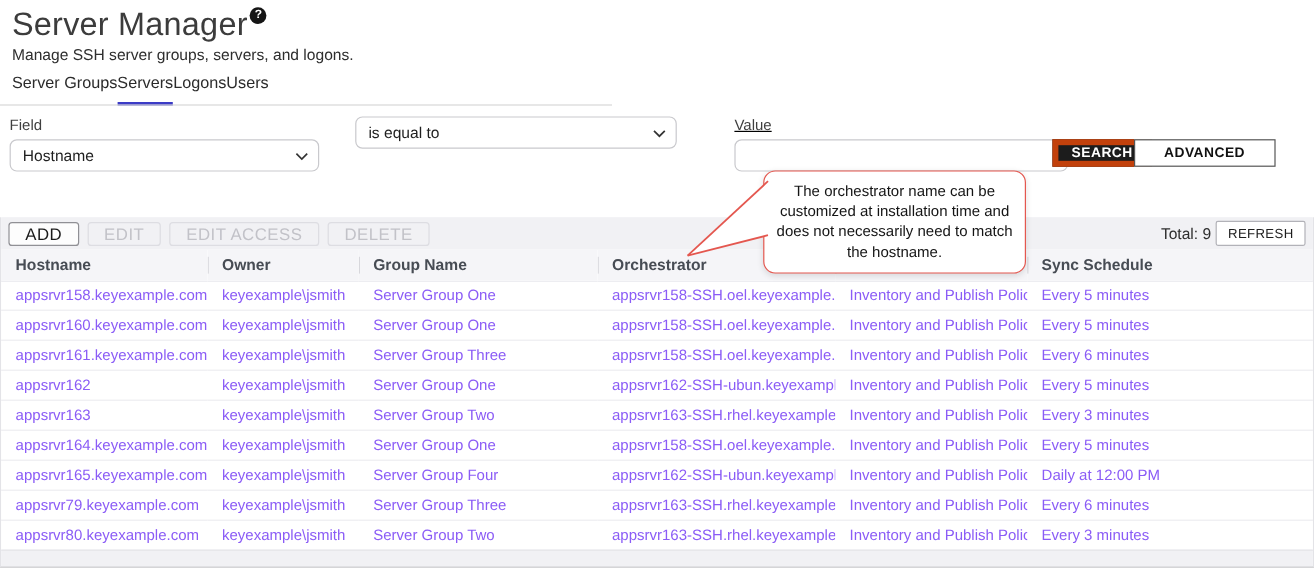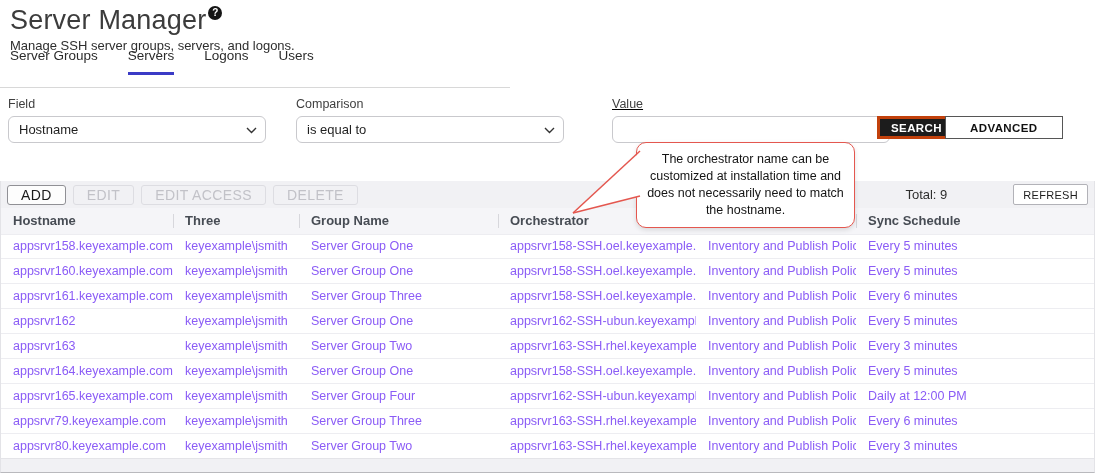--- a/index.html
+++ b/index.html
@@ -7,52 +7,52 @@
   body { font-family:"Liberation Sans","DejaVu Sans",sans-serif; }
   #app { position:relative; width:1095px; height:474px; background:#fff; overflow:hidden; }
 
   
   .page-title { position:absolute; left:10px; top:5px; font-size:27px; font-weight:400; color:#3c3c3c; letter-spacing:.2px; }
   .help-badge { display:inline-block; width:14px; height:14px; background:#151515; color:#fff; border-radius:50%;
                 font-size:10px; font-weight:bold; line-height:14px; text-align:center; vertical-align:top; margin-left:2px; margin-top:1px; }
   .subtitle { position:absolute; left:10px; top:38px; font-size:13px; color:#2e2e2e; }
 
   
-  .tabs { position:absolute; left:10px; top:48px; display:flex; gap:30px; }
+  .tabs { position:absolute; left:10px; top:61px; display:flex; }
   .tab { font-size:13.5px; color:#2b2b2b; padding-bottom:9px; cursor:pointer; }
   .tab.active { font-weight:normal; border-bottom:3px solid #3b3bc6; }
   .tabs-divider { position:absolute; left:0; top:87px; width:510px; height:1px; background:#d8d8d8; }
 
   
   .filter-group { position:absolute; top:97px; }
   .filter-label { font-size:12.5px; color:#3f3f3f; margin-bottom:5px; display:block; }
   .sel-wrap { position:relative; }
   select, .value-input { width:100%; height:27px; border:1px solid #c9c9cd; border-radius:6px; background:#fff;
           font-family:inherit; font-size:13px; color:#1f1f1f; padding:0 24px 0 10px; appearance:none; -webkit-appearance:none; outline:none; }
   .value-input { padding:0 10px; }
   .chev { position:absolute; right:9px; top:11px; pointer-events:none; }
   .fg-field { left:8px; width:258px; }
   .fg-comparison { left:296px; width:268px; }
   .fg-value { left:612px; width:278px;text-decoration:underline; }
-  .btn-search { position:absolute; left:877px; top:116px; height:23px; background:#1c1c1c; color:#fff; border:3px solid #c2410c;
+  .btn-search { position:absolute; left:877px; top:116px; height:23px; background:#1c1c1c; color:#fff; border:5px solid #c2410c;
                 font-family:inherit; font-size:11.5px; font-weight:bold; letter-spacing:.4px; padding:0 11px; cursor:pointer; }
   .btn-advanced { position:absolute; left:945px; top:116px; height:23px; background:#fff; color:#111; border:1.5px solid #565656;
                   font-family:inherit; font-size:11.5px; font-weight:bold; letter-spacing:.4px; padding:0 24px; cursor:pointer; }
 
   
   .grid-region { position:absolute; left:0; top:181px; width:1095px; height:292px;
                  border-left:1px solid #e3e3e7; border-right:1px solid #e3e3e7; border-bottom:1px solid #b9b9bd; }
   .toolbar { position:absolute; left:0; top:0; width:100%; height:27px; background:#f1f1f4; display:flex; align-items:center; padding:0 6px; }
   .tb-btn { height:20px; font-family:inherit; font-size:14px; letter-spacing:.4px; color:#1a1a1a; background:#fdfdfd;
             border:1px solid #909095; border-radius:3px; padding:0 13px; margin-right:7px; cursor:pointer; }
   .tb-btn:disabled { color:#c2c2c8; border-color:#dddde2; background:transparent; cursor:default; }
   .tb-right { margin-left:auto; display:flex; align-items:center; }
-  .total-text { font-size:13px; color:#2e2e2e; margin-right:18px;text-align:right; }
+  .total-text { font-size:13px; color:#2e2e2e; margin-right:4px;text-align:right; }
   .btn-refresh { height:21px; font-family:inherit; font-size:11px; letter-spacing:.3px; color:#1d1d1d; background:#fff;
-                 border:1px solid #b2b2b8; border-radius:2px; padding:0 9px; cursor:pointer;margin-left:48px; }
+                 border:1px solid #b2b2b8; border-radius:2px; padding:0 9px; cursor:pointer; }
 
   table { position:absolute; left:0; top:27px; width:1093px; border-collapse:collapse; table-layout:fixed; }
   col.c0{width:172px} col.c1{width:126px} col.c2{width:199px} col.c3{width:198px} col.c4{width:160px} col.c5{width:238px}
   th { height:26px; background:#f5f5f8; text-align:left; font-size:13px; font-weight:bold; color:#474c54;
        padding:0 6px 0 12px; position:relative; white-space:nowrap; overflow:hidden; }
   th + th::before { content:""; position:absolute; left:0; top:6px; bottom:6px; width:1px; background:#d7d7dc; }
   td { height:24.9px; font-size:12.5px; color:#8b5cf6; padding:0 6px 0 12px; border-top:1px solid #ededf1;
        white-space:nowrap; overflow:hidden; background:#fff; }
   .table-footer { position:absolute; left:0; bottom:0; width:100%; height:14px; background:#f1f1f4; border-top:1px solid #e4e4e8; }
 
@@ -85,21 +85,20 @@
       <select>
         <option>Hostname</option>
       </select>
       <svg class="chev" width="11" height="7" viewBox="0 0 11 7">
           <path d="M1 1 L5.5 5.5 L10 1" fill="none" stroke="#333" stroke-width="1.4"></path>
         </svg>
     </div>
   </div>
 
   <div class="filter-group fg-comparison">
-    <label class="filter-label">Comparison</label>
     <div class="sel-wrap">
       <select>
         <option>is equal to</option>
       </select>
       <svg class="chev" width="11" height="7" viewBox="0 0 11 7">
           <path d="M1 1 L5.5 5.5 L10 1" fill="none" stroke="#333" stroke-width="1.4"></path>
         </svg>
     </div>
   </div>
 
@@ -128,21 +127,21 @@
           <col class="c0">
           <col class="c1">
           <col class="c2">
           <col class="c3">
           <col class="c4">
           <col class="c5">
         </colgroup>
       <thead>
         <tr>
           <th>Hostname</th>
-          <th>Three</th>
+          <th>Owner</th>
           <th>Group Name</th>
           <th>Orchestrator</th>
           <th></th>
           <th>Sync Schedule</th>
         </tr>
       </thead>
       <tbody>
   <tr>
     <td>appsrvr158.keyexample.com</td>
     <td>keyexample\jsmith</td>

